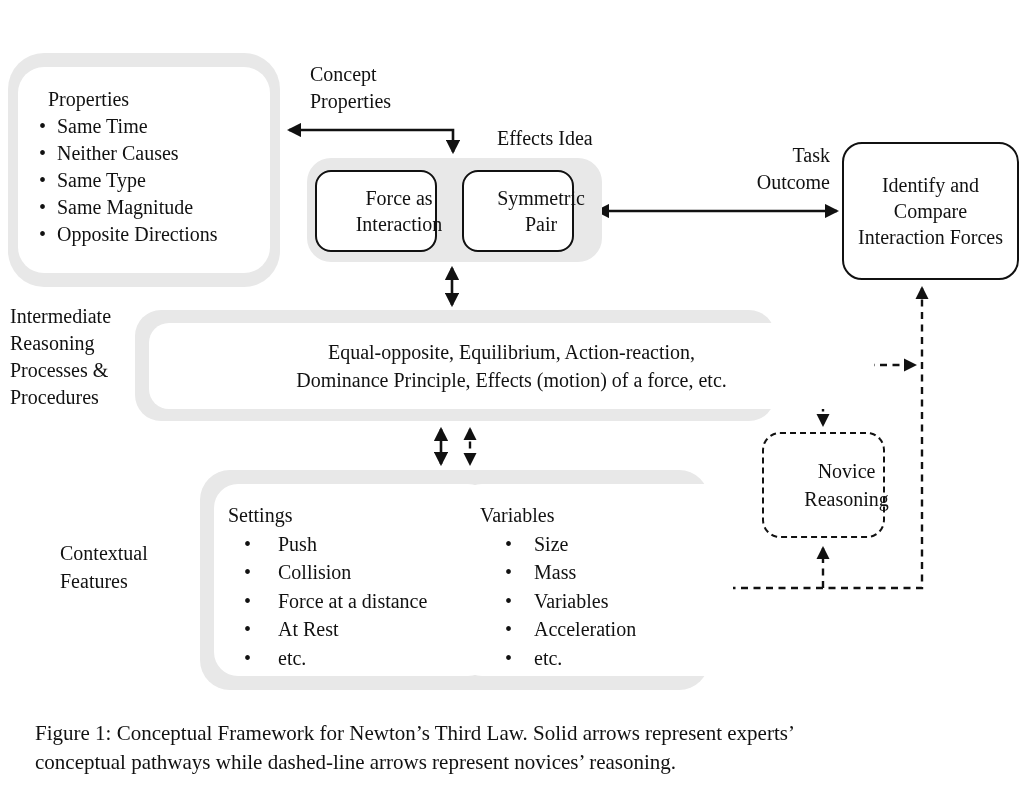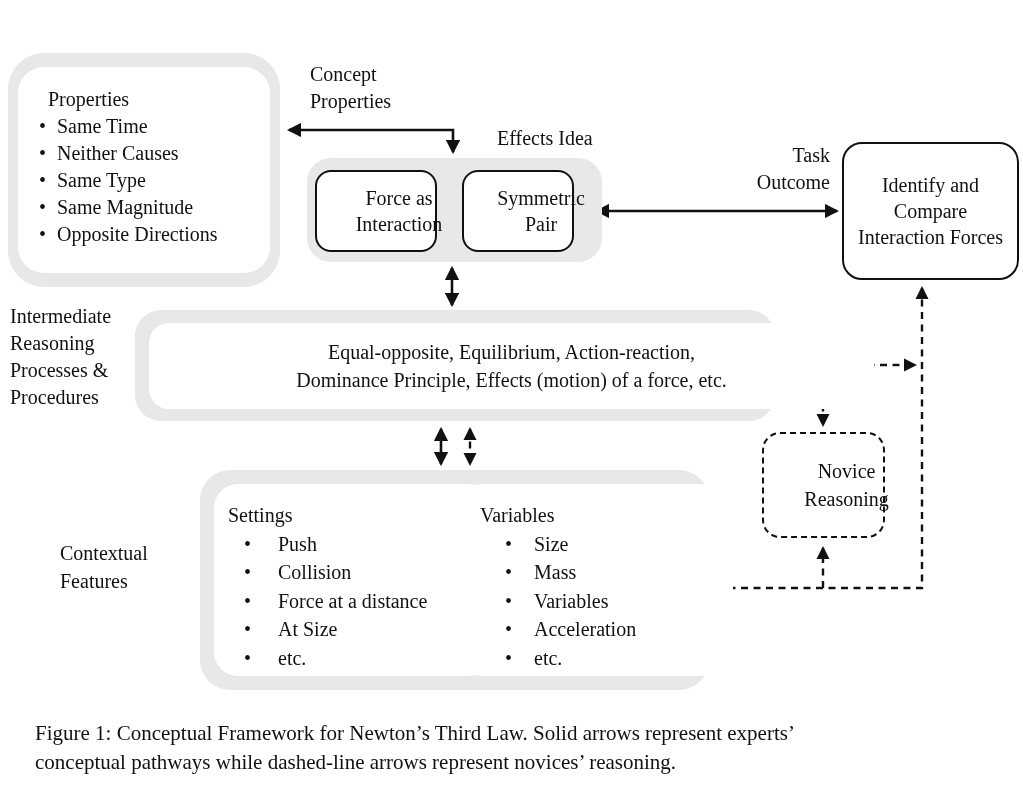--- a/index.html
+++ b/index.html
@@ -128,21 +128,21 @@
     <div>Features</div>
   </div>
 
   <div class="panel" style="left:200px; top:470px; width:509px; height:220px; border-radius:30px;"></div>
   <div class="card" style="left:214px; top:484px; width:278px; height:192px; border-radius:24px; padding:17px 0 0 14px;">
     <div class="list-head">Settings</div>
     <ul class="blist set-list">
       <li>Push</li>
       <li>Collision</li>
       <li>Force at a distance</li>
-      <li>At Size</li>
+      <li>At Rest</li>
       <li>etc.</li>
     </ul>
   </div>
   <div class="card" style="left:458px; top:484px; width:275px; height:192px; border-radius:24px; padding:17px 0 0 22px;">
     <div class="list-head">Variables</div>
     <ul class="blist var-list">
       <li>Size</li>
       <li>Mass</li>
       <li>Variables</li>
       <li>Acceleration</li>

